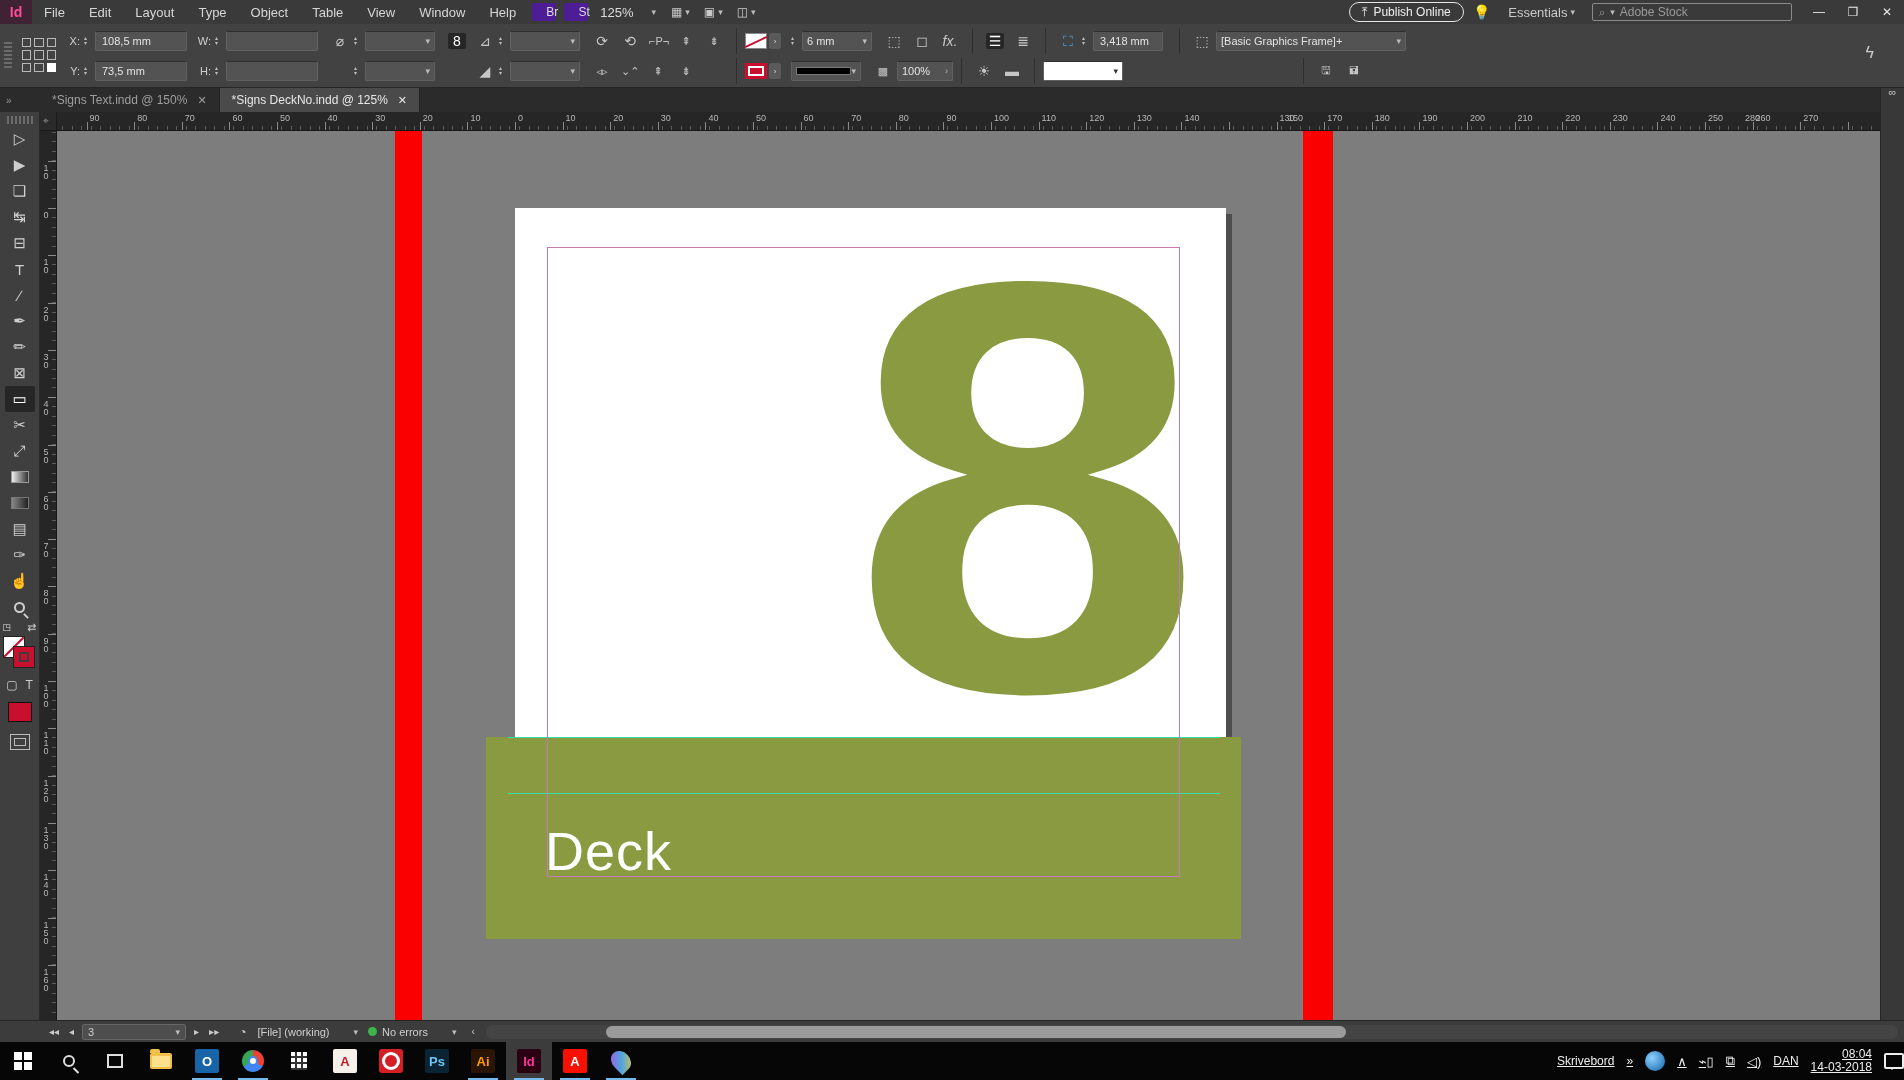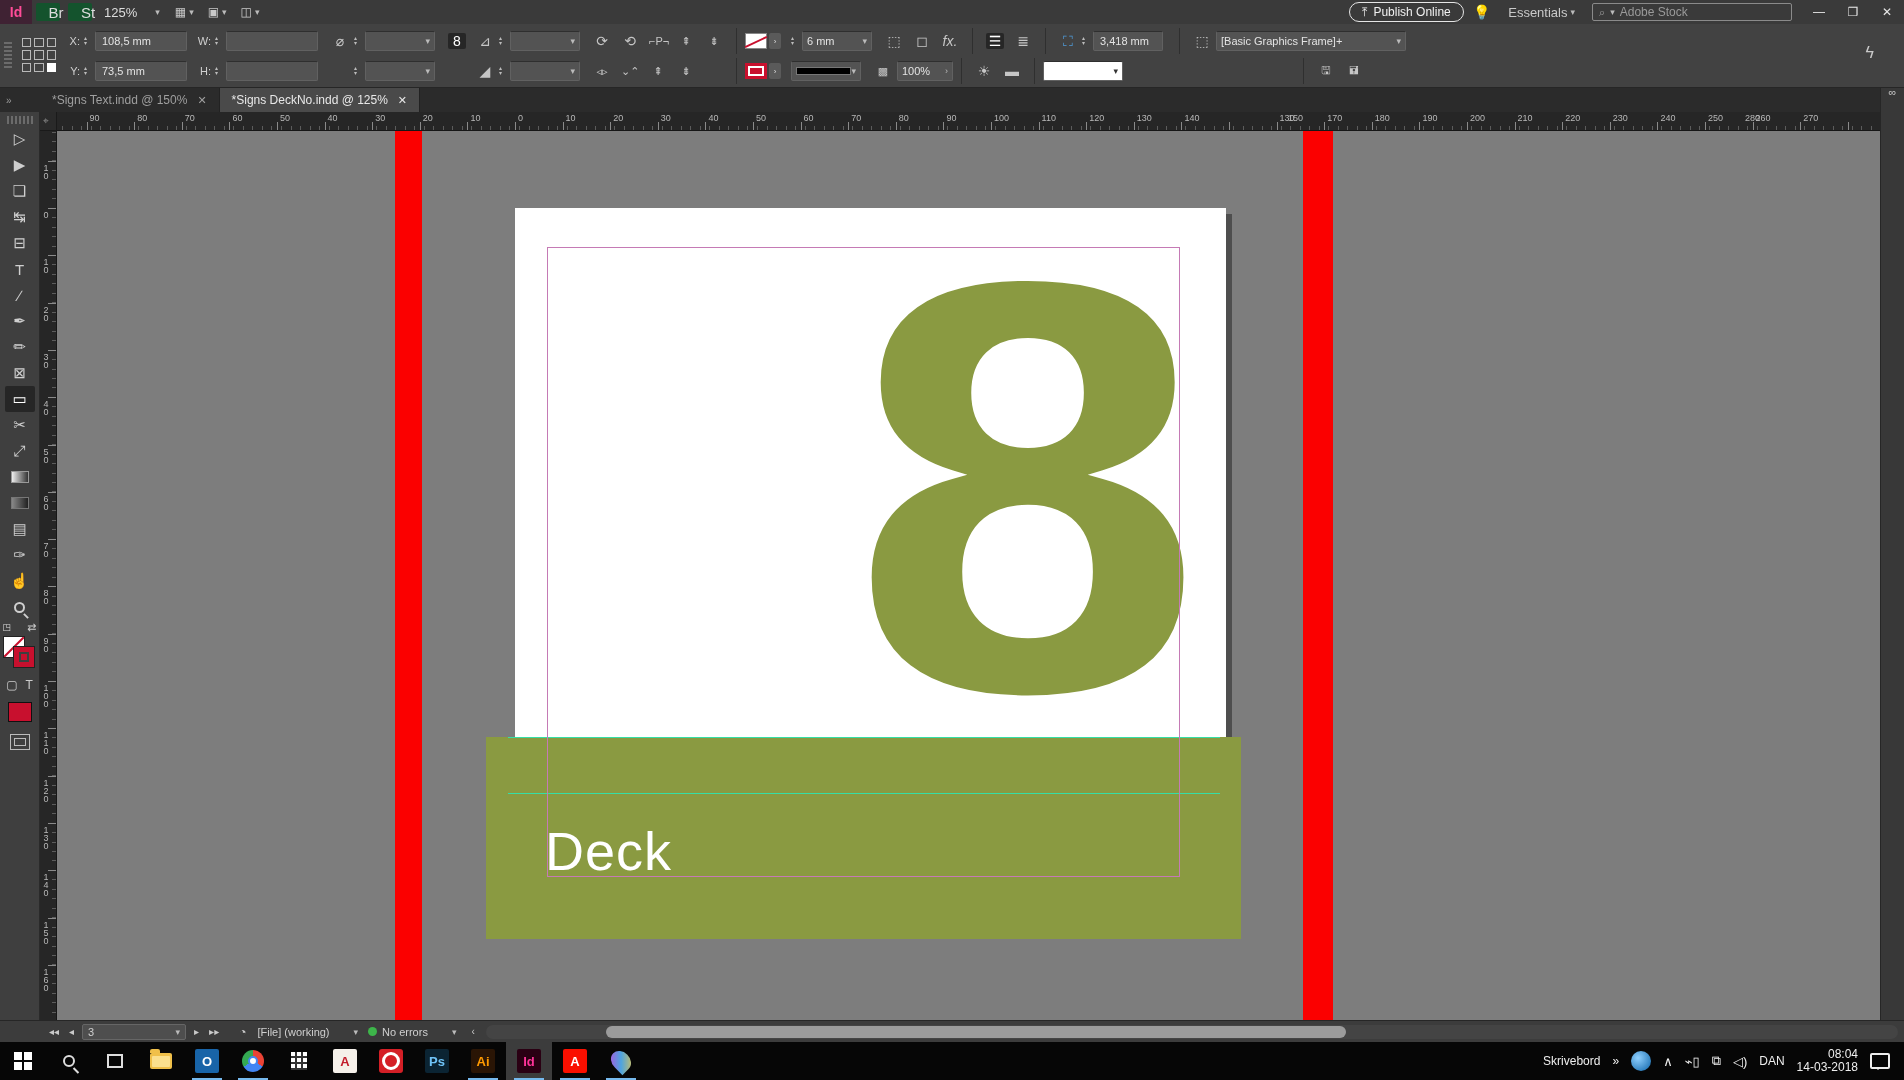--- a/index.html
+++ b/index.html
@@ -6,21 +6,21 @@
   html,body { width:1904px; height:1080px; overflow:hidden; background:#1d1d1d;
               font-family:"Liberation Sans", sans-serif; }
 
   
   #topbar { position:absolute; left:0; top:0; width:1904px; height:24px; background:#3a3a3a;
             display:flex; align-items:center; color:#d6d6d6; font-size:13px; z-index:30; }
   #id-logo { width:30px; height:24px; background:#31integrated; }
   #id-logo { width:32px; height:24px; background:#3f2233; color:#ff4c98; font-weight:bold;
              display:flex; align-items:center; justify-content:center; font-size:14px; }
   .menu-item { padding:0 12px; height:24px; display:flex; align-items:center; cursor:default; }
-  .appbtn { width:24px; height:18px; background:#14532d; color:#ddd; font-size:15px;
+  .appbtn { width:24px; height:18px; background:#4c1d95; color:#ddd; font-size:12px;
             display:flex; align-items:center; justify-content:center; margin:0 4px; border-radius:2px;padding-left:16px; }
   .zoomsel { margin:0 8px; display:flex; align-items:center; gap:18px; color:#ddd; }
   .dd-caret { font-size:9px; color:#bbb; }
   .tb-icon { margin:0 7px; color:#c9c9c9; font-size:12px; display:flex; align-items:center; gap:3px; }
   #topbar-right { margin-left:auto; display:flex; align-items:center; gap:10px; }
   #publish-btn { border:1px solid #e6e6e6; border-radius:11px; height:20px; padding:0 12px;
                  display:flex; align-items:center; gap:6px; color:#f0f0f0; font-size:12px; }
   #search-box { border:1px solid #8a8a8a; border-radius:2px; width:200px; height:18px;
                 display:flex; align-items:center; padding:0 6px; color:#9a9a9a; font-size:12px; gap:5px; }
   .winbtn { width:34px; height:24px; display:flex; align-items:center; justify-content:center;
@@ -169,33 +169,44 @@
      background:conic-gradient(#ea4335 0 33%, #4285f4 33% 66%, #34a853 66% 100%); position:relative; }
   .chromeg::after { content:""; position:absolute; inset:6px; background:#fff; border:2px solid #4285f4;
                     border-radius:50%; }
   .gridg { width:20px; height:22px; background:#fff; border-radius:2px;
      background-image:repeating-linear-gradient(to bottom,#333 0 2px,transparent 2px 6px),
                       repeating-linear-gradient(to right,#333 0 2px,transparent 2px 6px); background-clip:content-box; padding:2px; }
   .ccg { width:24px; height:24px; background:#d41f26; border-radius:3px; display:flex; align-items:center; justify-content:center; }
   .ccg::after { content:""; width:12px; height:12px; border:3px solid #fff; border-radius:50%; }
   .dropg { width:18px; height:22px; border-radius:50% 50% 50% 0; transform:rotate(-45deg);
            background:linear-gradient(135deg,#b84de0,#4da4e0,#e0c24d); }
-  #tb-right { margin-left:auto; display:flex; align-items:center; gap:12px; padding-right:14px; font-size:12px; }
+  #tb-right { margin-left:auto; display:flex; align-items:center; gap:12px; padding-right:0; font-size:12px;text-decoration:underline; }
   .bluedot { width:20px; height:20px; border-radius:50%; background:radial-gradient(circle at 35% 35%, #8fd0ff, #0c63a8); }
   .trayg { color:#eee; font-size:13px; }
   #clock { text-align:right; font-size:12px; line-height:13px; }
   .bubble { width:20px; height:16px; border:2px solid #eee; border-radius:2px; position:relative; }
   .bubble::after { content:""; position:absolute; left:3px; bottom:-6px; border:3px solid transparent;
                    border-top-color:#eee; }
 </style>
 </head>
 <body>
 
 <div id="topbar">
   <div id="id-logo">Id</div>
+  <div id="menu-items" style="display: flex;">
+      <div class="menu-item">File</div>
+      <div class="menu-item">Edit</div>
+      <div class="menu-item">Layout</div>
+      <div class="menu-item">Type</div>
+      <div class="menu-item">Object</div>
+      <div class="menu-item">Table</div>
+      <div class="menu-item">View</div>
+      <div class="menu-item">Window</div>
+      <div class="menu-item">Help</div>
+    </div>
   <div class="appbtn">Br</div>
   <div class="appbtn">St</div>
   <div class="zoomsel">
     <span>125%</span>
     <span class="dd-caret">▾</span>
   </div>
   <div class="tb-icon">
       <span>▦</span>
       <span class="dd-caret">▾</span>
     </div>

